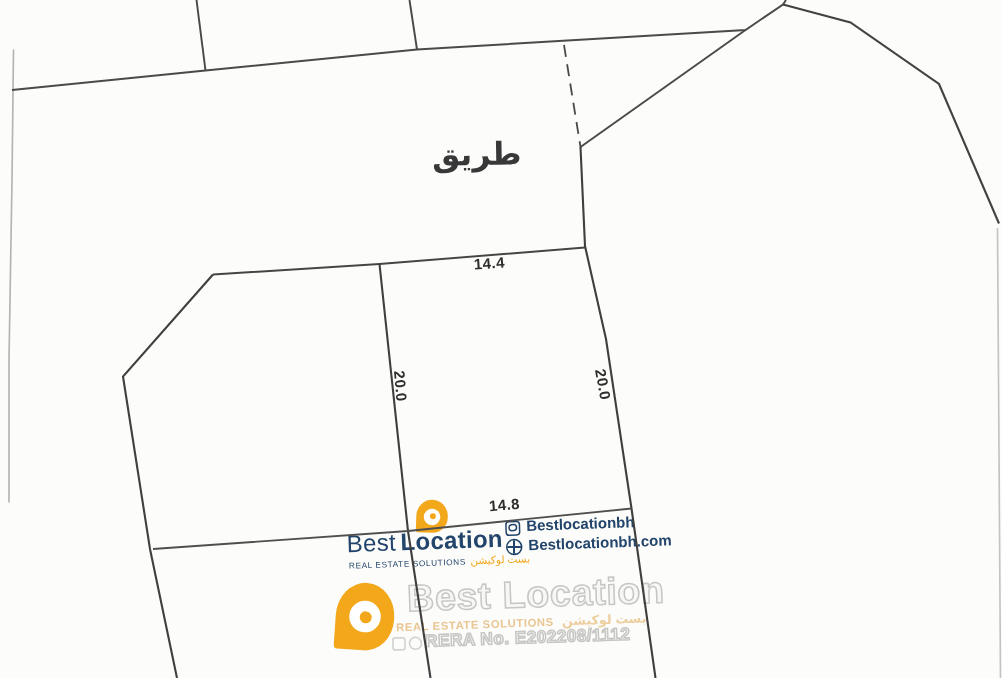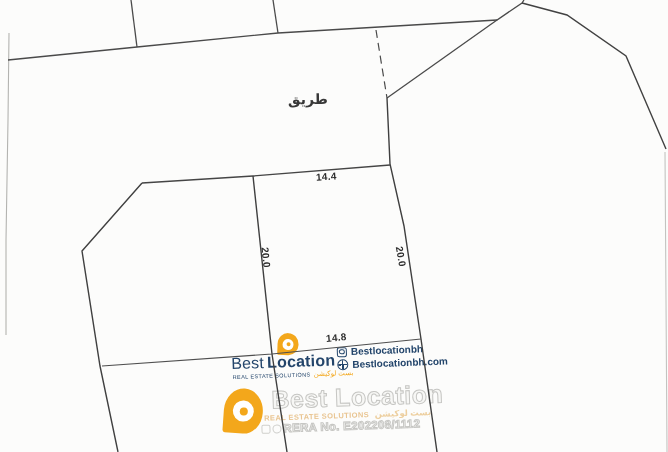--- a/index.html
+++ b/index.html
@@ -5,21 +5,21 @@
   html,body{margin:0;padding:0;}
   body{
     width:668px;height:452px;overflow:hidden;position:relative;
     background:#fcfcfb;
     font-family:"Liberation Sans","DejaVu Sans",sans-serif;
   }
   .layer{position:absolute;left:0;top:0;width:668px;height:452px;}
   svg.lines{pointer-events:none;z-index:5;}
   
   .maplabel{position:absolute;color:#383838;z-index:6;}
-  .road{left:288px;top:91px;font-size:14px;font-weight:600;transform:rotate(-1deg);}
+  .road{left:288px;top:91px;font-size:21px;font-weight:600;transform:rotate(-1deg);}
   .dim{font-size:10px;font-weight:600;letter-spacing:.3px;color:#2e2e2e;}
   .dim-top{left:316px;top:171px;transform:rotate(-4deg);}
   .dim-bottom{left:326px;top:332px;transform:rotate(-5deg);}
   .dim-left{left:253px;top:252px;width:26px;text-align:center;transform:rotate(85deg);transform-origin:center;}
   .dim-right{left:388px;top:251px;width:26px;text-align:center;transform:rotate(80deg);transform-origin:center;}
   
   .wm-center{position:absolute;left:229px;top:331px;width:240px;height:50px;z-index:3;transform:rotate(-2deg);}
   .pin{position:absolute;background:#f3a71b;border-radius:50% 50% 48% 6%;display:flex;align-items:center;justify-content:center;}
   .pin-sm{left:49px;top:0px;width:21px;height:22px;transform:rotate(4deg);}
   .pin-ring{background:#fff;border-radius:50%;display:flex;align-items:center;justify-content:center;}

